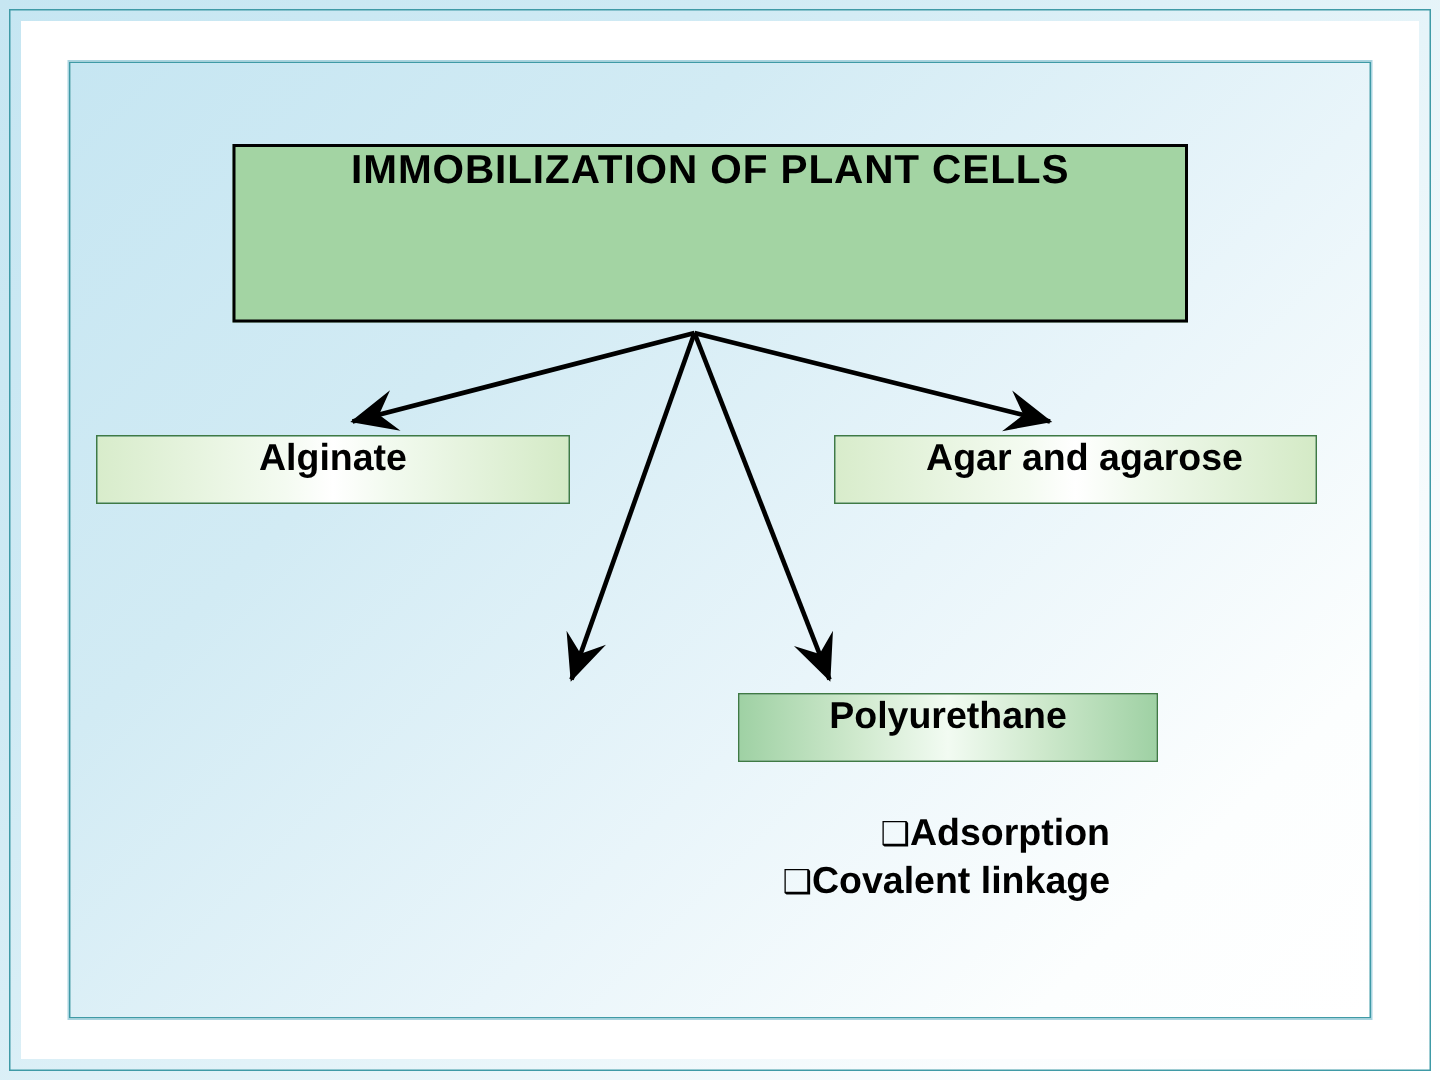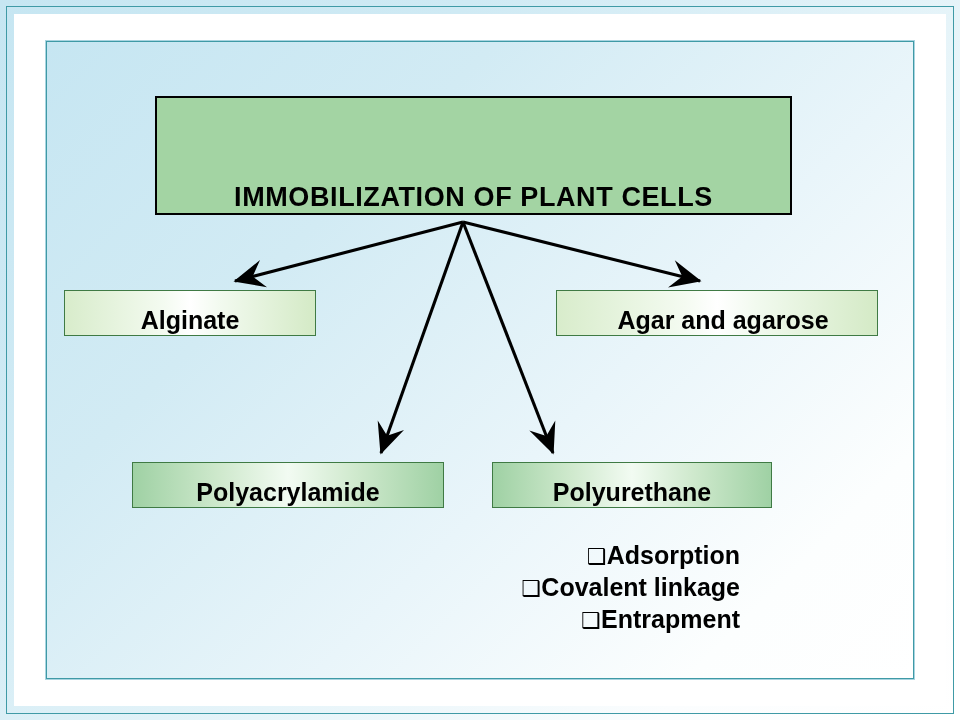--- a/index.html
+++ b/index.html
@@ -70,21 +70,21 @@
     width: 960px;
     height: 720px;
     pointer-events: none;
   }
 
   
   .node {
     position: absolute;
     box-sizing: border-box;
     display: flex;
-    align-items: flex-end;
+    align-items: flex-start;
     justify-content: center;
     color: #000000;
     font-weight: bold;
     text-align: center;
     white-space: nowrap;
   }
   .node-title {
     left: 155px;
     top: 96px;
     width: 637px;
@@ -95,21 +95,21 @@
     letter-spacing: 0.6px;
   }
   .node-light {
     background: linear-gradient(90deg, #d8eccb 0%, #f4fbf1 40%, #ffffff 50%, #f2faef 62%, #d4eac6 100%);
     border: 1.5px solid #3f7a44;
     font-size: 25px;
   }
   .node-alginate {
     left: 64px;
     top: 290px;
-    width: 252px;
+    width: 316px;
     height: 46px;
   }
   .node-agar {
     left: 556px;
     top: 290px;
     width: 322px;
     height: 46px;
     padding-left: 12px;
   }
   .node-mid {
@@ -182,33 +182,27 @@
   </div>
 
   <div class="node node-light node-alginate">
     <span>Alginate</span>
   </div>
 
   <div class="node node-light node-agar">
     <span>Agar and agarose</span>
   </div>
 
-  <div class="node node-mid node-polyacrylamide">
-    <span>Polyacrylamide</span>
-  </div>
 
   <div class="node node-mid node-polyurethane">
     <span>Polyurethane</span>
   </div>
 
   <div id="bullet-list">
     <div class="bullet-row">
       <span class="bullet-glyph">❑</span><span>Adsorption</span>
     </div>
     <div class="bullet-row">
       <span class="bullet-glyph">❑</span><span>Covalent linkage</span>
     </div>
-    <div class="bullet-row">
-      <span class="bullet-glyph">❑</span><span>Entrapment</span>
-    </div>
   </div>
 
 </div>
 
 </body></html>

